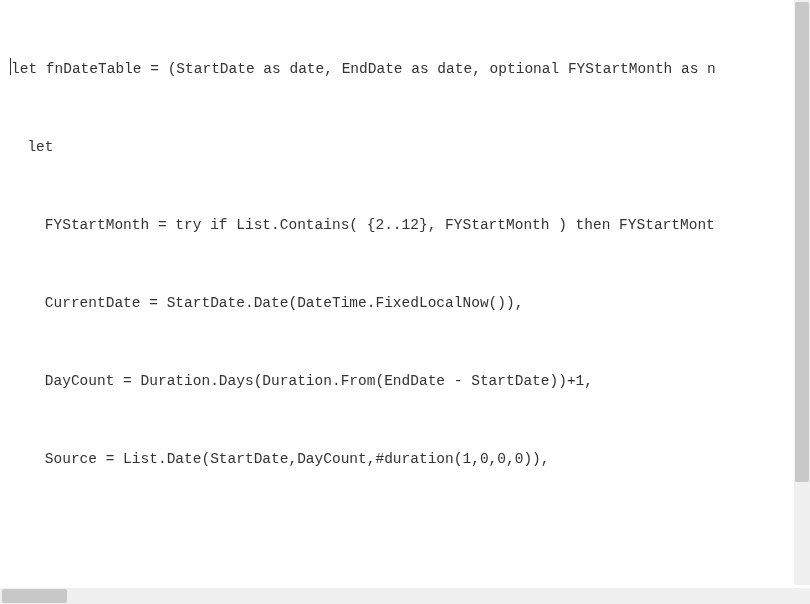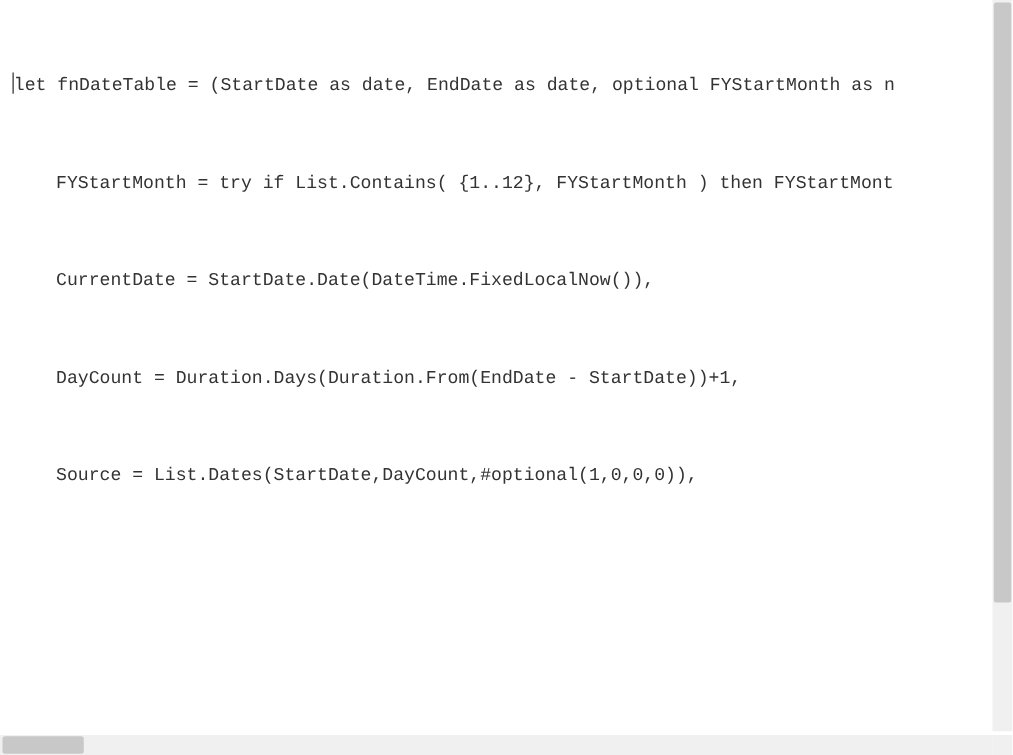--- a/index.html
+++ b/index.html
@@ -80,24 +80,25 @@
       width: 16px;
       height: 16px;
       background: #f0f0f0;
     }
   </style>
 </head>
 <body>
 
 <div class="code-container">
   <div class="code-line"><span class="cursor"></span><span>let fnDateTable = (StartDate as date, EndDate as date, optional FYStartMonth as n</span></div>
-  <div class="code-line"><span>    FYStartMonth = try if List.Contains( {1..12}, FYStartMonth ) then FYStartMont</span></div>
+  <div class="code-line"><span>  let</span></div>
+  <div class="code-line"><span>    FYStartMonth = try if List.Contains( {2..12}, FYStartMonth ) then FYStartMont</span></div>
   <div class="code-line"><span>    CurrentDate = StartDate.Date(DateTime.FixedLocalNow()),</span></div>
   <div class="code-line"><span>    DayCount = Duration.Days(Duration.From(EndDate - StartDate))+1,</span></div>
-  <div class="code-line"><span>    Source = List.Dates(StartDate,DayCount,#optional(1,0,0,0)),</span></div>
+  <div class="code-line"><span>    Source = List.Date(StartDate,DayCount,#duration(1,0,0,0)),</span></div>
   
   
   
   
   
   
   
   
   
   

